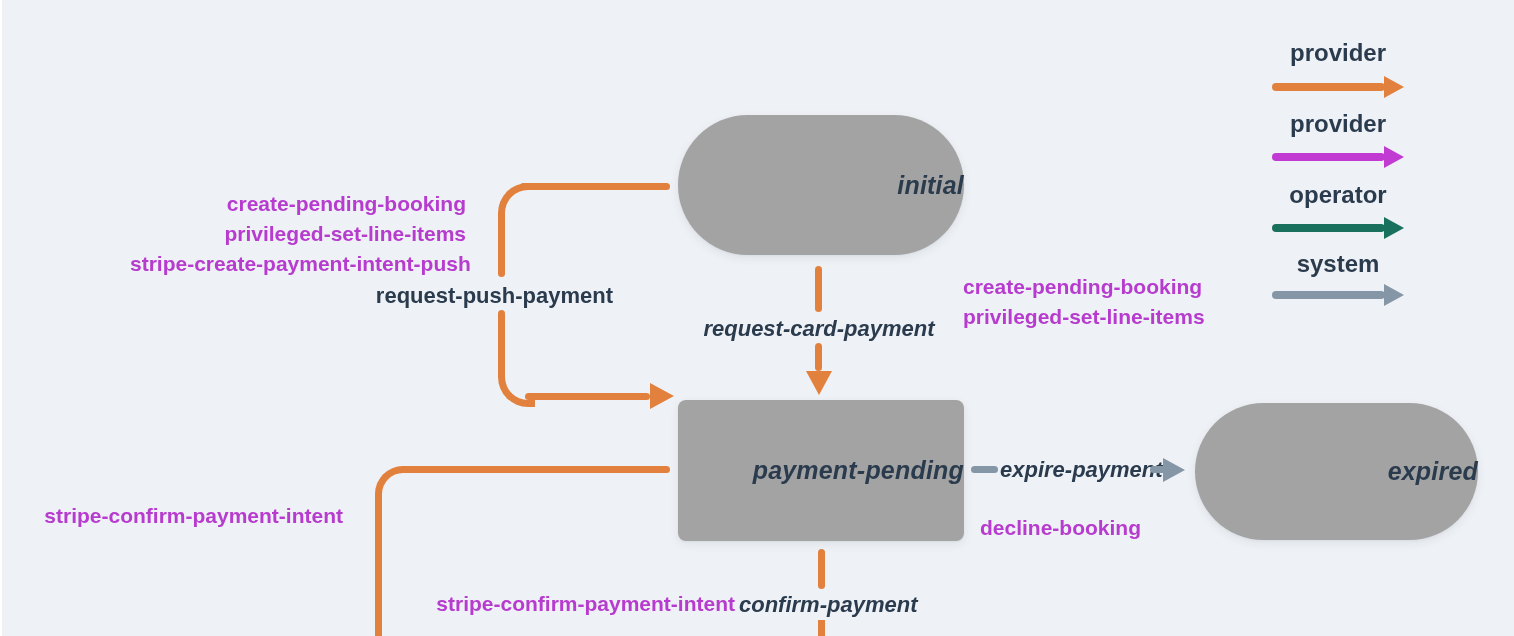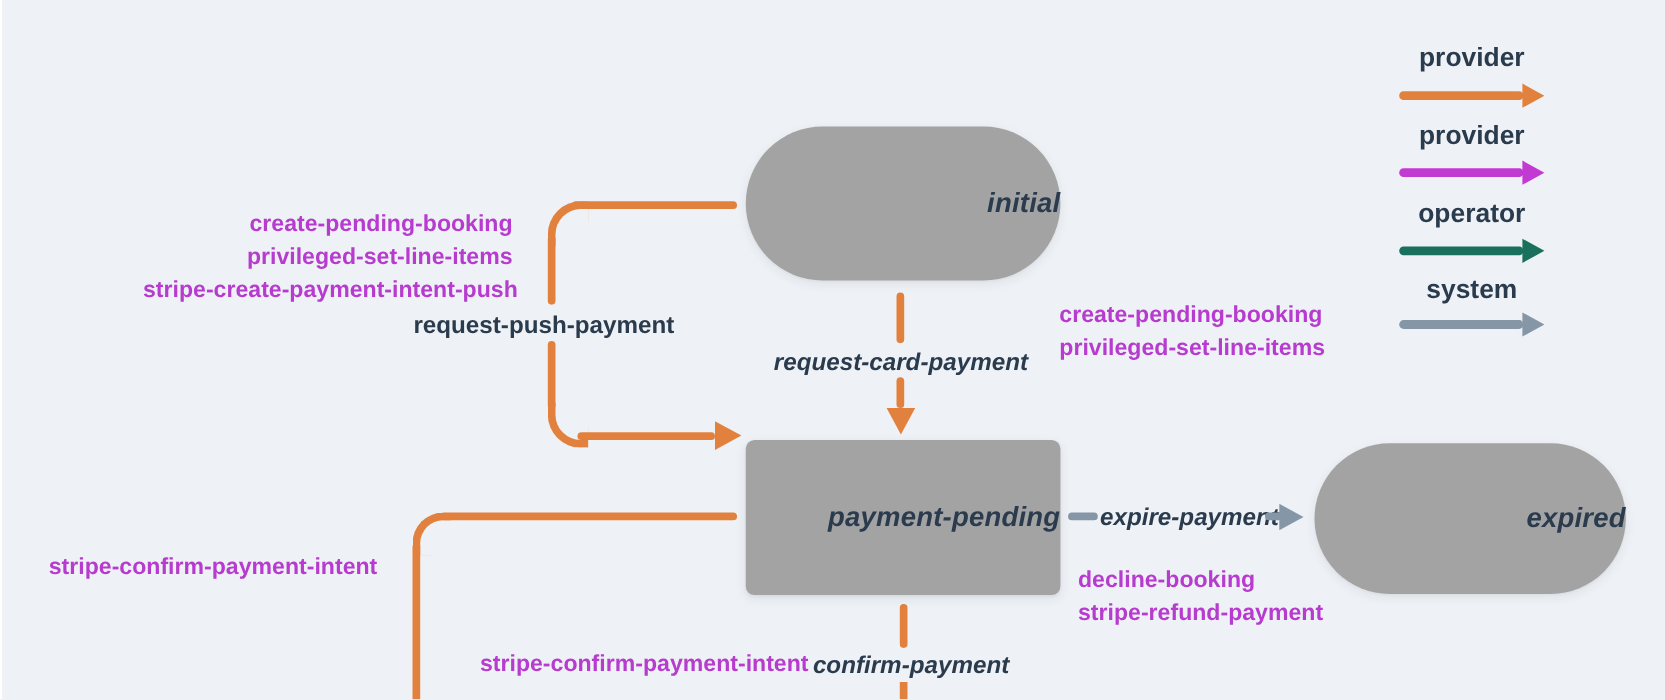--- a/index.html
+++ b/index.html
@@ -139,21 +139,20 @@
     </div>
   </div>
 
   <div>
     <div class="seg gray" style="left:971px;top:466px;width:27px;height:7px"></div>
     <div class="t-label align-c" style="left:1000px;top:457px;width:150px">expire-payment</div>
     <div class="seg gray" style="left:1150px;top:466px;width:16px;height:7px"></div>
     <div class="head right-gray" style="left:1163px;top:458px"></div>
     <div class="actions" style="left:980px;top:513px">
       <div>decline-booking</div>
-      <div>stripe-refund-payment</div>
     </div>
   </div>
 
   <div>
     <div class="seg orange" style="left:818px;top:549px;width:7px;height:40px"></div>
     <div class="t-label align-c" style="left:739px;top:592px;width:166px">confirm-payment</div>
     <div class="seg orange" style="left:818px;top:620px;width:7px;height:16px;border-radius:0"></div>
     <div class="actions align-r" style="left:430px;top:589px;width:305px">
       <div>stripe-confirm-payment-intent</div>
     </div>

